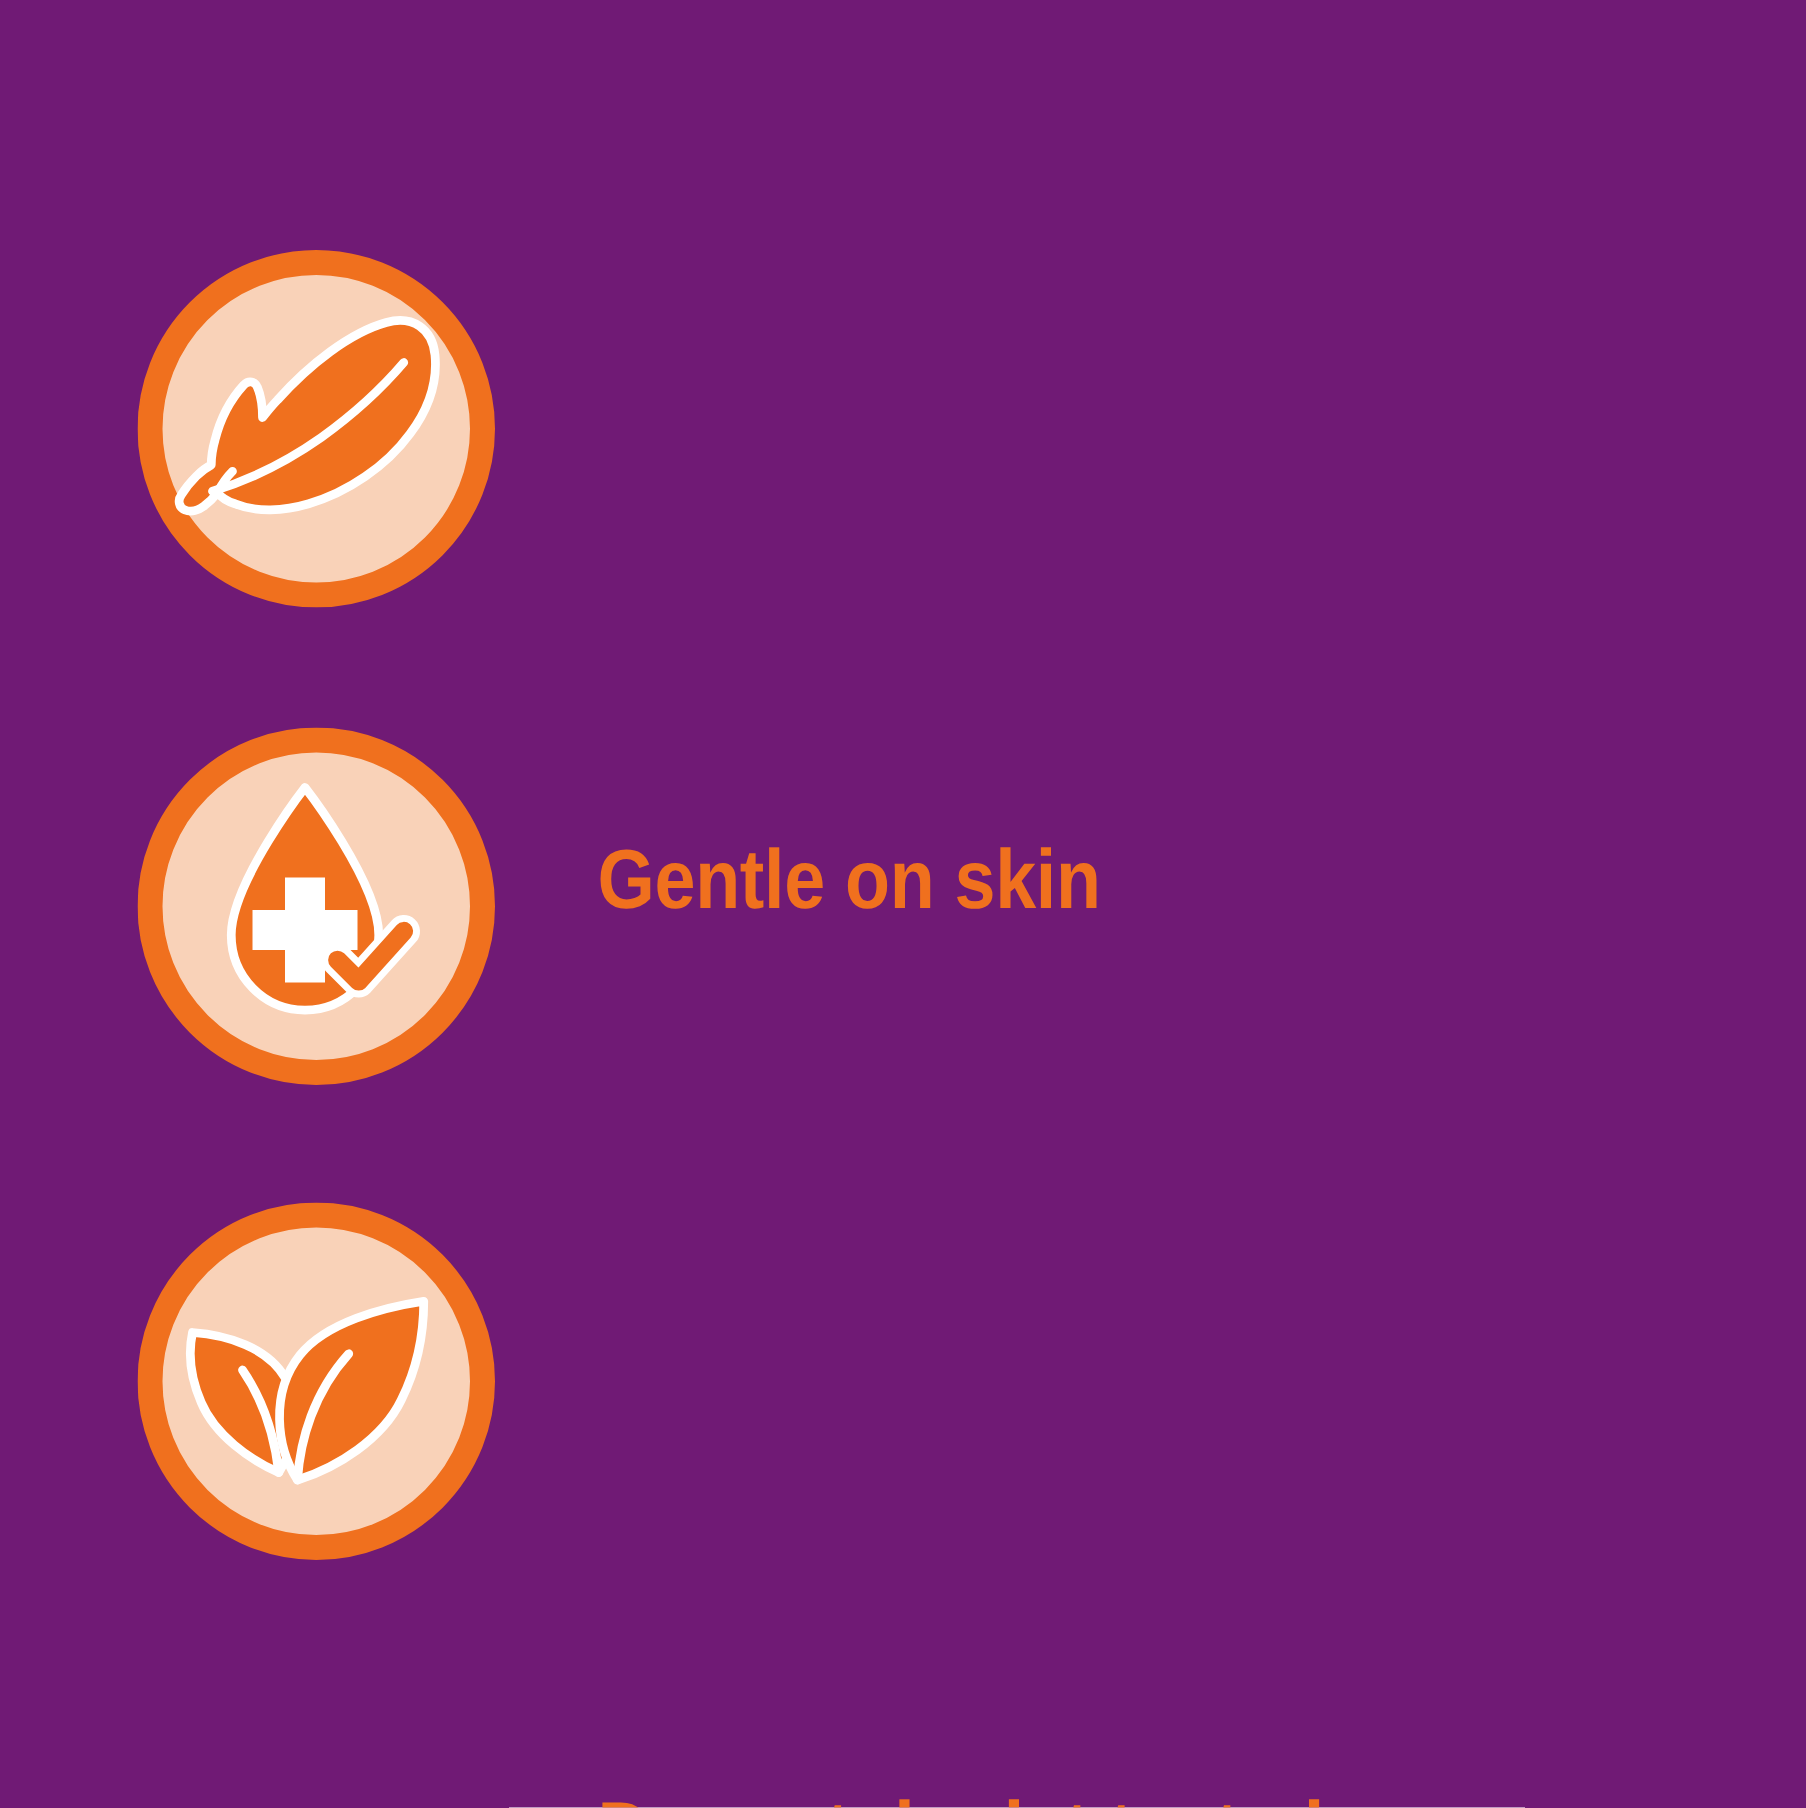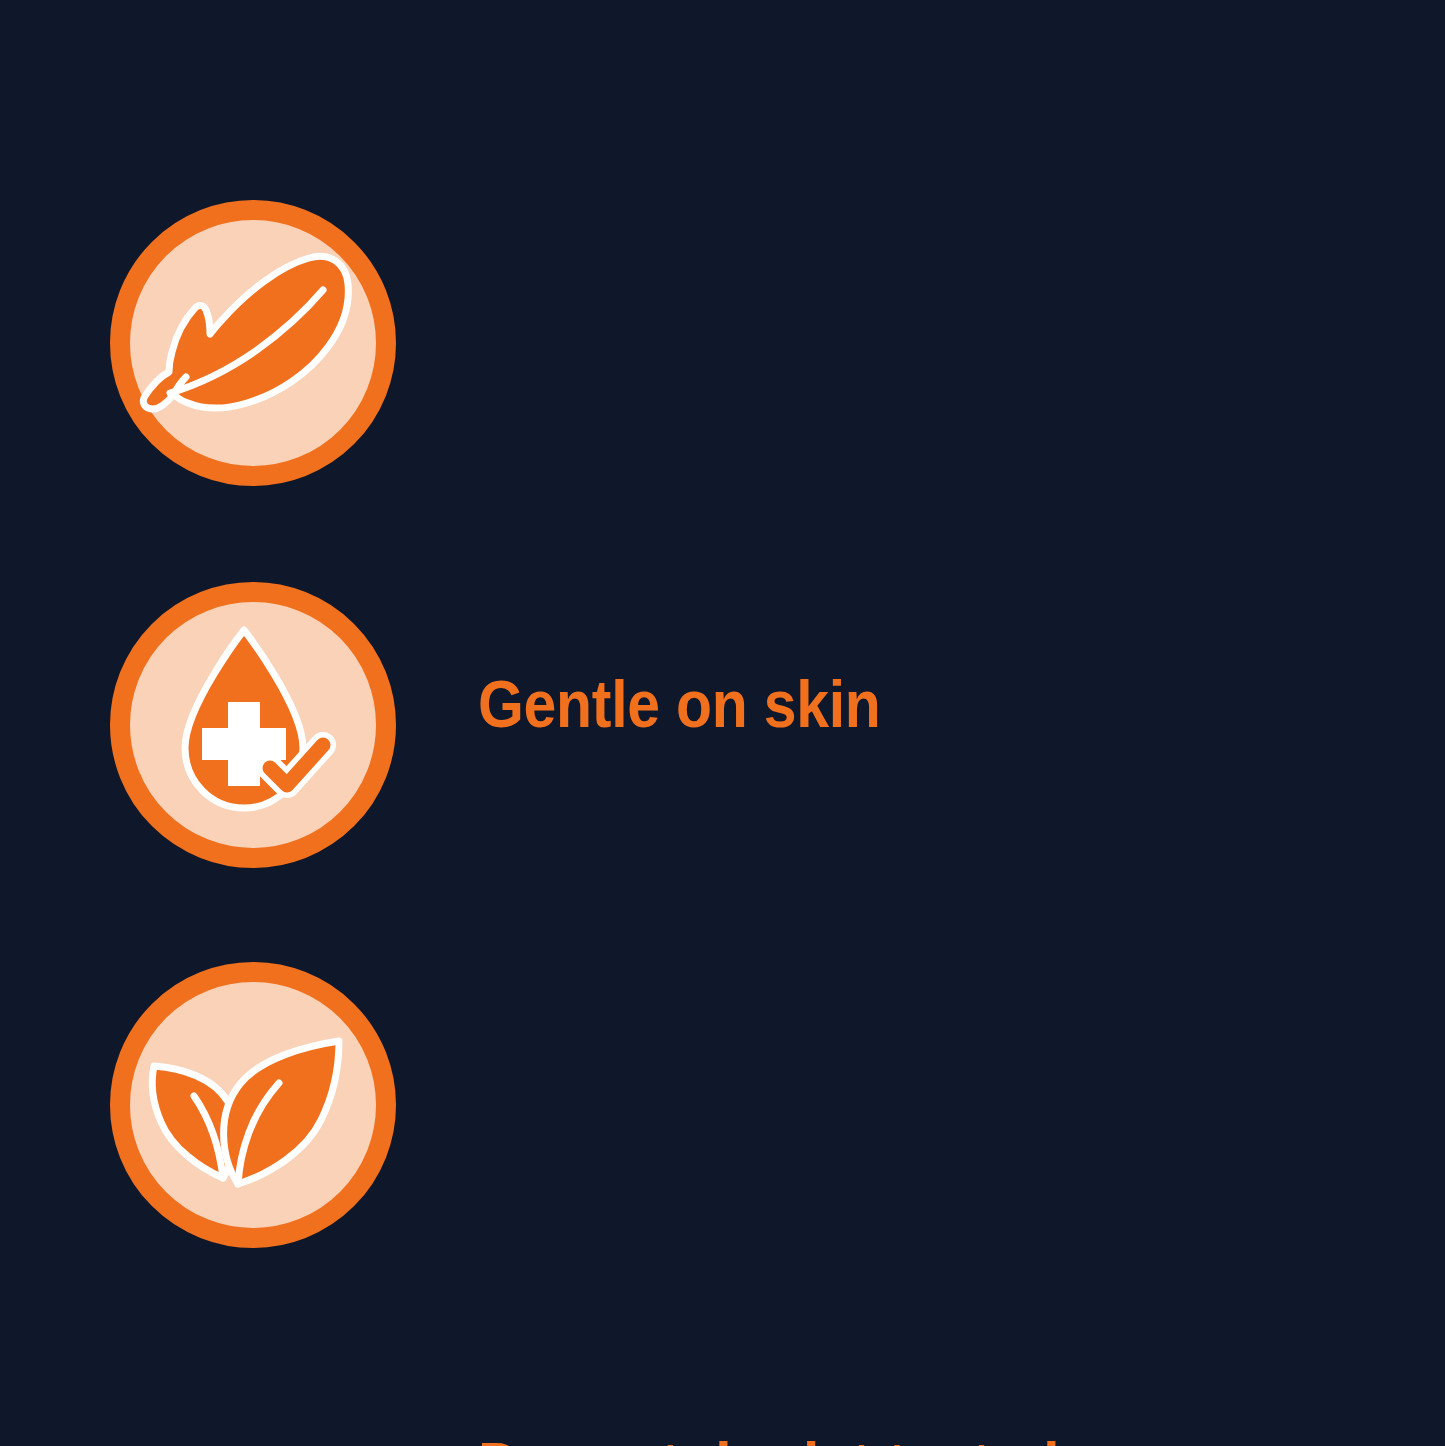--- a/index.html
+++ b/index.html
@@ -10,21 +10,21 @@
   body {
     width: 1445px;
     height: 1446px;
     font-family: "Liberation Sans", sans-serif;
     overflow: hidden;
   }
   .page {
     position: relative;
     width: 1445px;
     height: 1446px;
-    background: #0f172a;
+    background: #701a75;
   }
   .feature-row {
     position: absolute;
     left: 0;
     width: 1445px;
     display: flex;
     align-items: center;
   }
   .row-1 { top: 200px; height: 286px; }
   .row-2 { top: 582px; height: 286px; }

